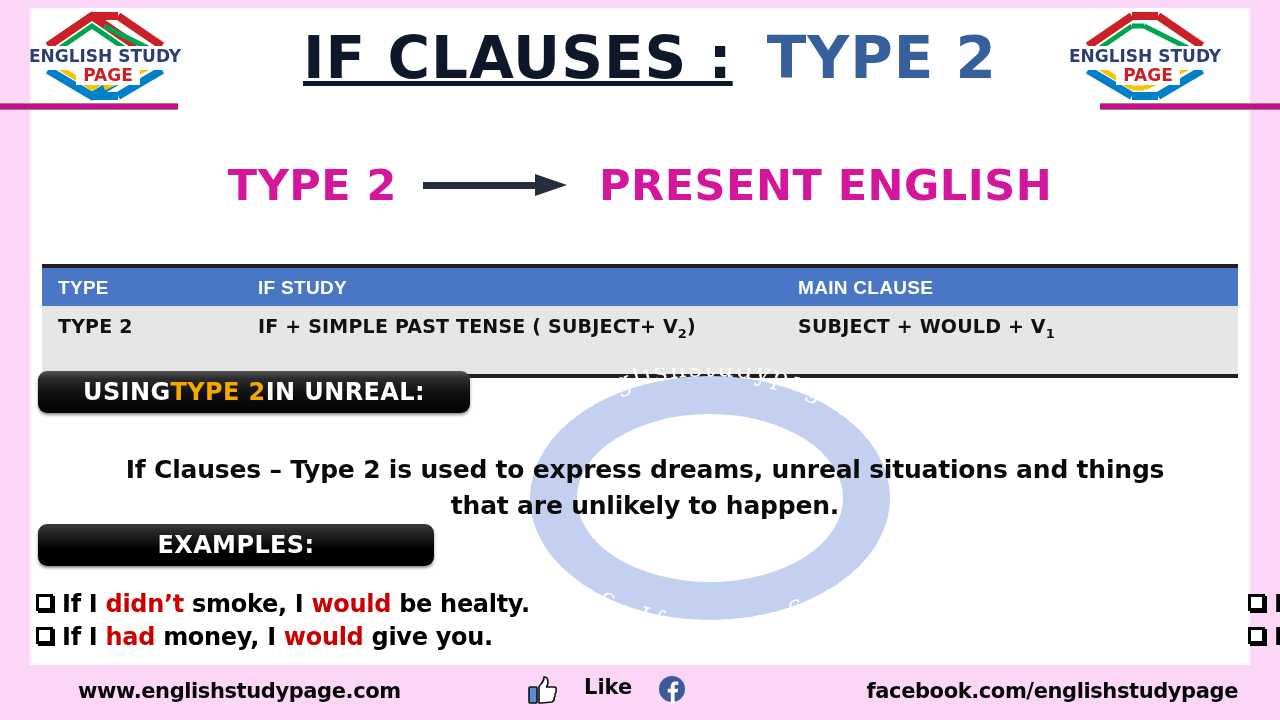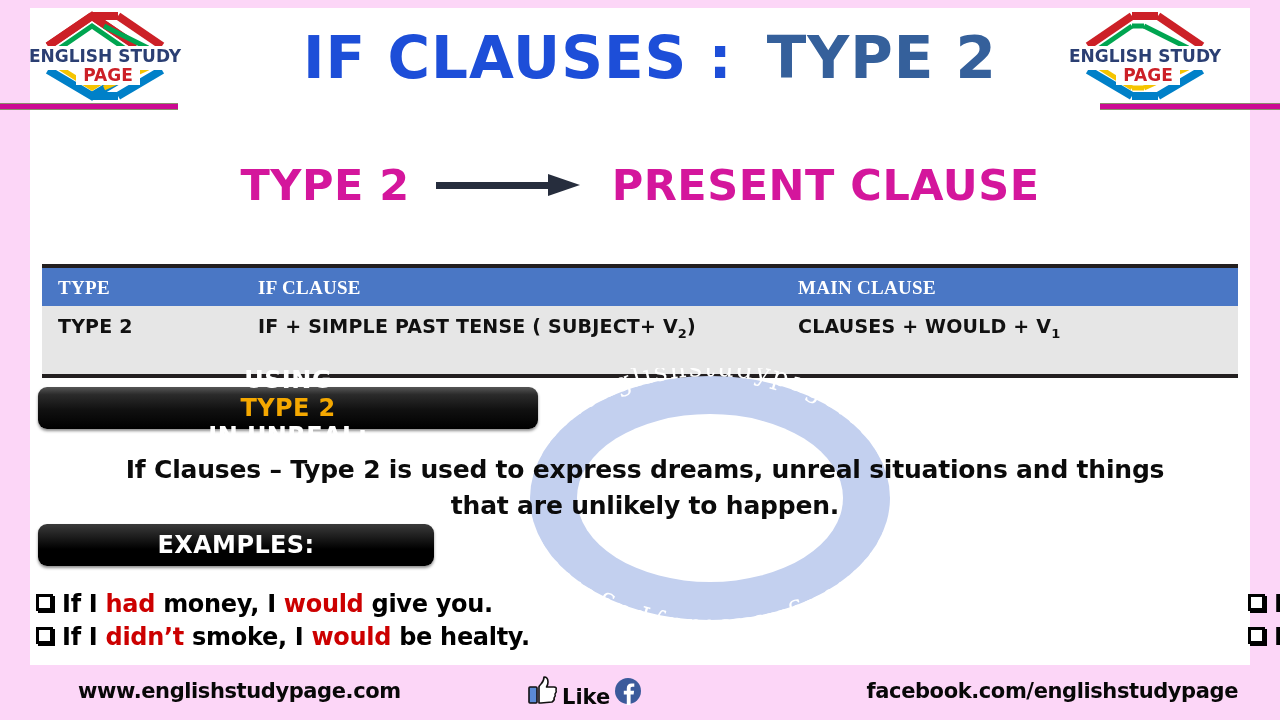--- a/index.html
+++ b/index.html
@@ -28,21 +28,21 @@
   .logo svg { display:block; width:180px; height:92px; }
 
   .title {
     position:absolute; left:180px; top:14px; width:880px;
     text-align:center;
     font-size:58px; font-weight:bold; letter-spacing:1px;
     line-height:72px;
     white-space:nowrap;
     font-family:"DejaVu Sans", sans-serif;
   }
-  .title .t-dark { color:#1d4ed8; }
+  .title .t-dark { color:#0f172a;text-decoration:underline; }
   .title .t-blue { color:#35609b; margin-left:34px; }
 
   .rule {
     position:absolute; height:7px; background:#cc0a93;
     border-top:1px solid #8a8f6a; border-bottom:1px solid #8a8f6a;
   }
   .rule.left  { left:-30px; top:95px; width:178px; }
   .rule.right { left:1070px; top:95px; width:180px; }
 
   
@@ -74,21 +74,21 @@
     border-top:4px solid #231f20; border-bottom:4px solid #231f20;
   }
   .tbl .row { display:flex; }
   .tbl .head { background:#4a77c5; height:38px; }
   .tbl .body { background:#e6e6e6; height:68px; }
   .tbl .c1 { width:200px; }
   .tbl .c2 { width:540px; }
   .tbl .c3 { flex:1; }
   .tbl .head div {
     color:#ffffff; font-size:19px; font-weight:bold;
-    padding:9px 0 8px 16px; font-family:Liberation Serif, serif;
+    padding:9px 0 8px 16px; font-family:Liberation Sans, sans-serif;
     letter-spacing:0.3px; white-space:nowrap;
   }
   .tbl .body div {
     color:#111111; font-size:19px; font-weight:bold;
     padding:9px 0 0 16px; font-family:"DejaVu Sans", sans-serif;
     letter-spacing:0.2px; white-space:nowrap;
   }
   .tbl sub { font-size:13px; }
 
   
@@ -97,21 +97,21 @@
     border-radius:9px;
     background:linear-gradient(180deg,#565656 0%,#2b2b2b 18%,#101010 55%,#000000 100%);
     box-shadow:0 2px 3px rgba(0,0,0,0.45);
     display:flex; align-items:center; justify-content:center;
     color:#ffffff; font-weight:bold; font-size:24px;
     font-family:"DejaVu Sans", sans-serif;
     letter-spacing:0.4px; white-space:nowrap;
     padding:0 16px;
   }
   .badge .gold { color:#f5a800; }
-  #badge-using { left:8px; top:379px; width:500px;flex-direction:column; }
+  #badge-using { left:8px; top:363px; width:432px; }
   #badge-examples {
     left:8px; top:516px; width:396px;
     background:linear-gradient(180deg,#3a3a3a 0%,#1d1d1d 30%,#000000 60%,#000000 100%);
   }
 
   
   .desc {
     position:absolute; left:80px; top:444px; width:1070px;
     text-align:center;
     font-size:25px; font-weight:bold; color:#0b0b0b;
@@ -157,21 +157,21 @@
   .footer .f-text {
     position:absolute; top:14px;
     font-size:21px; font-weight:bold; color:#080808;
     font-family:"DejaVu Sans", sans-serif; white-space:nowrap;
     letter-spacing:-0.4px;
   }
   #footer-site { left:78px; }
   #footer-fb   { right:42px; }
   .like-group {
     position:absolute; left:528px; top:10px;
-    display:flex; align-items:flex-end; gap:4px;
+    display:flex; align-items:flex-start; gap:26px;
   }
   .like-group .lbl {
     font-size:21px; font-weight:bold; color:#080808;
     font-family:"DejaVu Sans", sans-serif;
   }
 </style>
 </head>
 <body>
 
 <div class="canvas">
@@ -229,33 +229,33 @@
     <div class="rule left"></div>
     <div class="rule right"></div>
   </div>
 
   <div class="subtitle">
     <span class="s-text">TYPE 2</span>
     <span class="arrow">
       <span class="shaft"></span>
         <span class="head"></span>
     </span>
-    <span class="s-text">PRESENT CLAUSE</span>
+    <span class="s-text">PRESENT ENGLISH</span>
   </div>
 
   <div class="tbl">
     <div class="row head">
       <div class="c1">TYPE</div>
-      <div class="c2">IF CLAUSE</div>
+      <div class="c2">IF STUDY</div>
       <div class="c3">MAIN CLAUSE</div>
     </div>
     <div class="row body">
       <div class="c1">TYPE  2</div>
       <div class="c2"><span>IF + SIMPLE PAST TENSE ( SUBJECT+ V</span><sub>2</sub><span>)</span></div>
-      <div class="c3"><span>CLAUSES + WOULD + V</span><sub>1</sub></div>
+      <div class="c3"><span>SUBJECT + WOULD + V</span><sub>1</sub></div>
     </div>
   </div>
 
   <div class="watermark">
     <svg viewBox="0 0 404 260" xmlns="http://www.w3.org/2000/svg">
       <defs>
         <path id="wmTop" d="M 22,130 A 180,122 0 0 1 382,130"></path>
         <path id="wmBot" d="M 382,130 A 180,122 0 0 1 22,130"></path>
       </defs>
       <ellipse cx="202" cy="130" rx="180" ry="122" fill="#c3d0ef"></ellipse>
@@ -281,25 +281,25 @@
   </div>
 
   <div class="badge" id="badge-examples">
     <span>EXAMPLES:</span>
   </div>
 
   <div class="examples">
     <div class="ex-col left" id="ex-left">
         <div class="ex-line">
           <span class="chk"></span>
-          <span><span>If I </span><span class="red">had</span><span> money, I </span><span class="red">would</span><span> give you.</span></span>
+          <span><span>If I </span><span class="red">didn’t</span><span> smoke, I </span><span class="red">would</span><span> be healty.</span></span>
         </div>
         <div class="ex-line">
           <span class="chk"></span>
-          <span><span>If I </span><span class="red">didn’t</span><span> smoke, I </span><span class="red">would</span><span> be healty.</span></span>
+          <span><span>If I </span><span class="red">had</span><span> money, I </span><span class="red">would</span><span> give you.</span></span>
         </div>
       </div>
     <div class="ex-col right" id="ex-right">
         <div class="ex-line">
           <span class="chk"></span>
           <span><span>If it </span></span>
         </div>
         <div class="ex-line">
           <span class="chk"></span>
           <span><span>If I </span></span>

